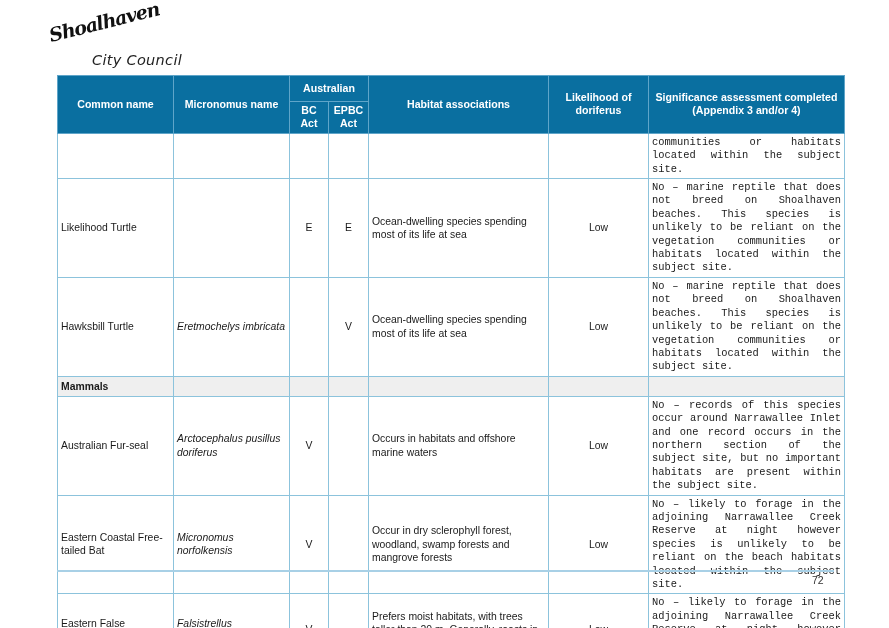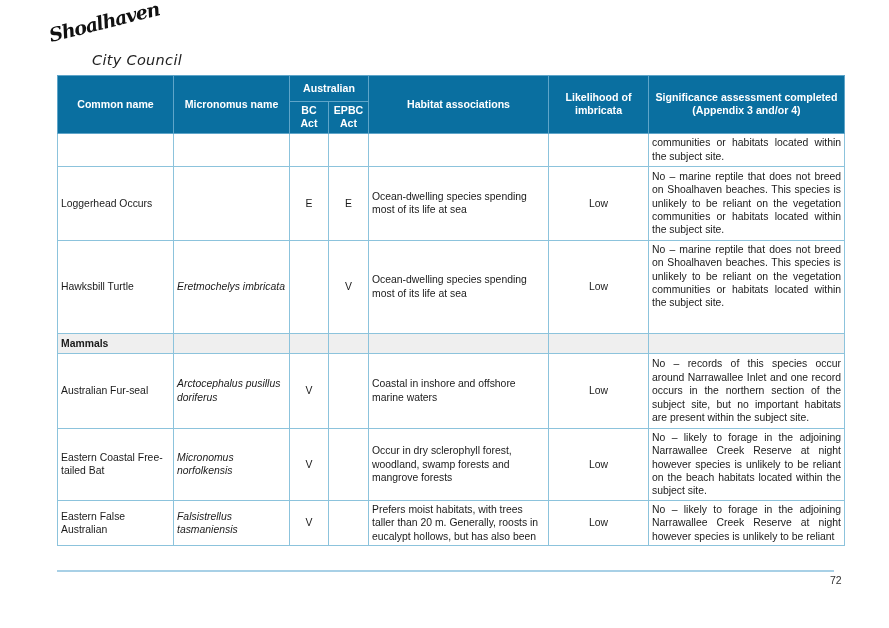--- a/index.html
+++ b/index.html
@@ -10,26 +10,26 @@
          font-style: italic; font-weight: bold; font-size: 19px; letter-spacing: -1px;
          transform: rotate(-14deg); transform-origin: left bottom; color: #111; }
   .logo-sub { position: absolute; left: 40px; top: 28px; font-family: "DejaVu Sans", sans-serif;
          font-style: italic; font-size: 14.5px; color: #222; letter-spacing: 0.3px; }
   table.species { position: absolute; left: 57px; top: 75px; border-collapse: collapse;
          table-layout: fixed; width: 787px; font-size: 10.4px; line-height: 13.4px; }
   table.species th, table.species td { border: 1px solid #8cc3dc; padding: 2px 3px; vertical-align: middle; }
   table.species th { background: #0a6fa0; color: #ffffff; font-weight: bold; text-align: center;
          font-size: 10.6px; border-color: #5fa5c9; }
   td.center { text-align: center; }
-  td.just { text-align: justify; }
+  td.just { text-align: justify; font-family: Liberation Mono, monospace; }
   td.sci { font-style: italic; }
   tr.group td { background: #efefef; font-weight: bold; }
   .footer-line { position: absolute; left: 57px; top: 570px; width: 777px; height: 2px;
          background: #a8d0e6; }
-  .page-num { position: absolute; left: 830px; top: 574px; font-size: 10.5px; color: #333;
+  .page-num { position: absolute; left: 812px; top: 574px; font-size: 10.5px; color: #333;
          font-family: "Liberation Sans Narrow", "Liberation Sans", sans-serif; }
 </style>
 </head>
 <body>
 
 <div class="logo">
   <span class="logo-script">Shoalhaven</span>
   <span class="logo-sub">City Council</span>
 </div>
 
@@ -42,40 +42,40 @@
     <col style="width:180px">
       <col style="width:100px">
       <col style="width:196px">
   </colgroup>
   <thead>
     <tr style="height:26px">
       <th rowspan="2">Common name</th>
       <th rowspan="2">Micronomus name</th>
       <th colspan="2">Australian</th>
       <th rowspan="2">Habitat associations</th>
-      <th rowspan="2">Likelihood of imbricata</th>
+      <th rowspan="2">Likelihood of doriferus</th>
       <th rowspan="2">Significance assessment completed (Appendix 3 and/or 4)</th>
     </tr>
     <tr style="height:29px">
       <th>BC Act</th>
       <th>EPBC Act</th>
     </tr>
   </thead>
   <tbody>
     <tr style="height:33px">
       <td></td>
       <td class="sci"></td>
       <td class="center"></td>
       <td class="center"></td>
       <td></td>
       <td class="center"></td>
       <td class="just">communities or habitats located within the subject site.</td>
     </tr>
     <tr style="height:74px">
-      <td>Loggerhead Occurs</td>
+      <td>Likelihood Turtle</td>
       <td class="sci"></td>
       <td class="center">E</td>
       <td class="center">E</td>
       <td>Ocean-dwelling species spending most of its life at sea</td>
       <td class="center">Low</td>
       <td class="just">No – marine reptile that does not breed on Shoalhaven beaches. This species is unlikely to be reliant on the vegetation communities or habitats located within the subject site.</td>
     </tr>
     <tr style="height:93px">
       <td>Hawksbill Turtle</td>
       <td class="sci">Eretmochelys imbricata</td>
@@ -92,21 +92,21 @@
         <td></td>
       <td></td>
         <td></td>
         <td></td>
     </tr>
     <tr style="height:75px">
       <td>Australian Fur-seal</td>
       <td class="sci">Arctocephalus pusillus doriferus</td>
       <td class="center">V</td>
       <td class="center"></td>
-      <td>Coastal in inshore and offshore marine waters</td>
+      <td>Occurs in habitats and offshore marine waters</td>
       <td class="center">Low</td>
       <td class="just">No – records of this species occur around Narrawallee Inlet and one record occurs in the northern section of the subject site, but no important habitats are present within the subject site.</td>
     </tr>
     <tr style="height:72px">
       <td>Eastern Coastal Free-tailed Bat</td>
       <td class="sci">Micronomus norfolkensis</td>
       <td class="center">V</td>
       <td class="center"></td>
       <td>Occur in dry sclerophyll forest, woodland, swamp forests and mangrove forests</td>
       <td class="center">Low</td>

